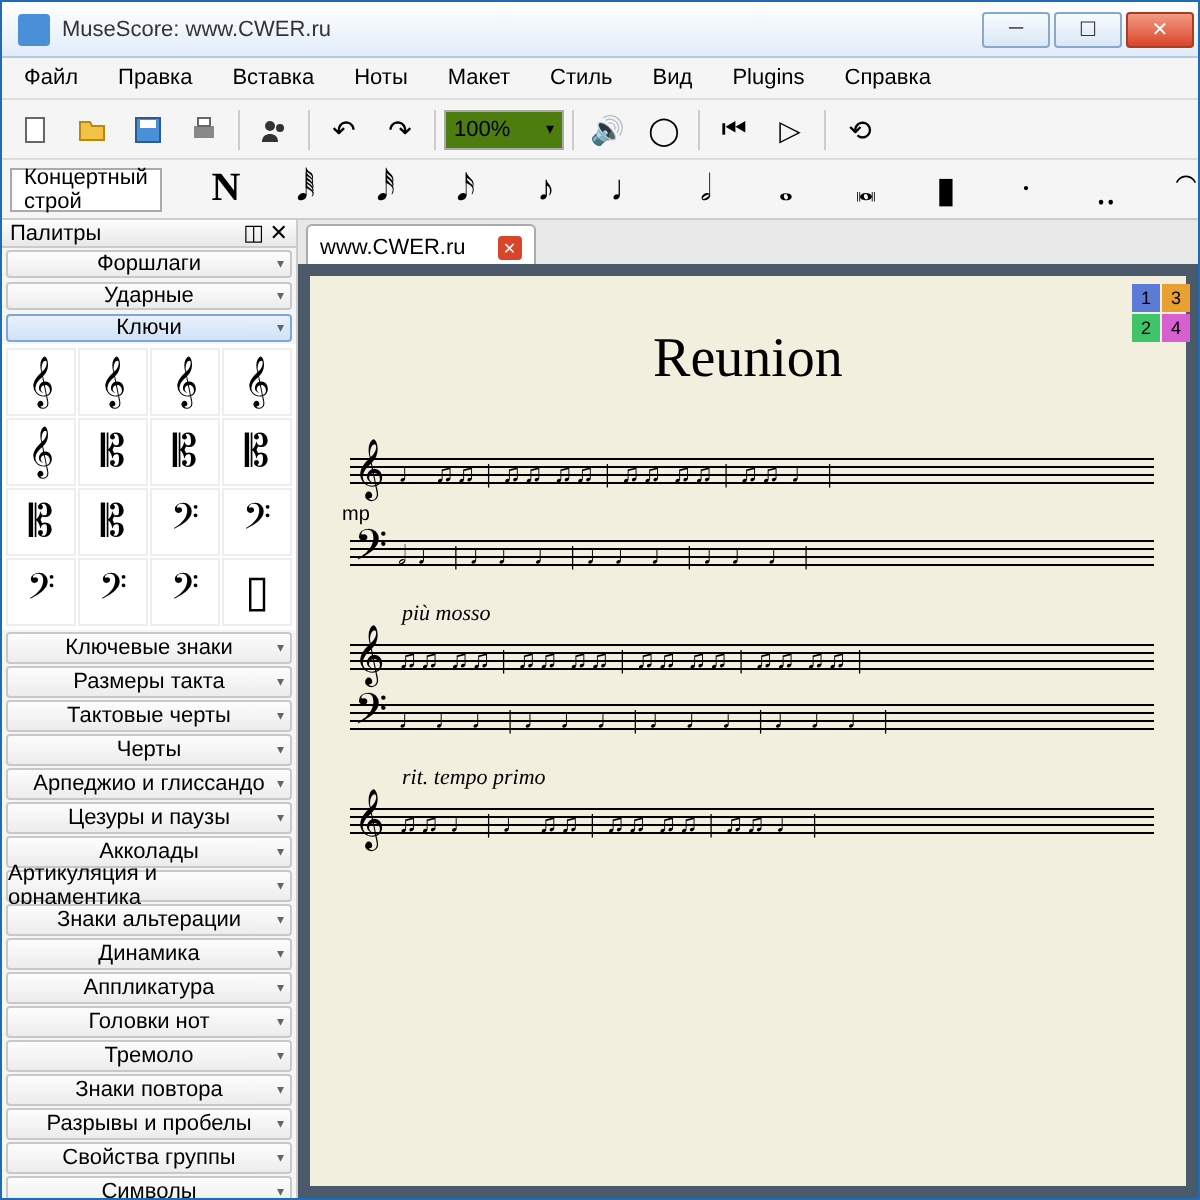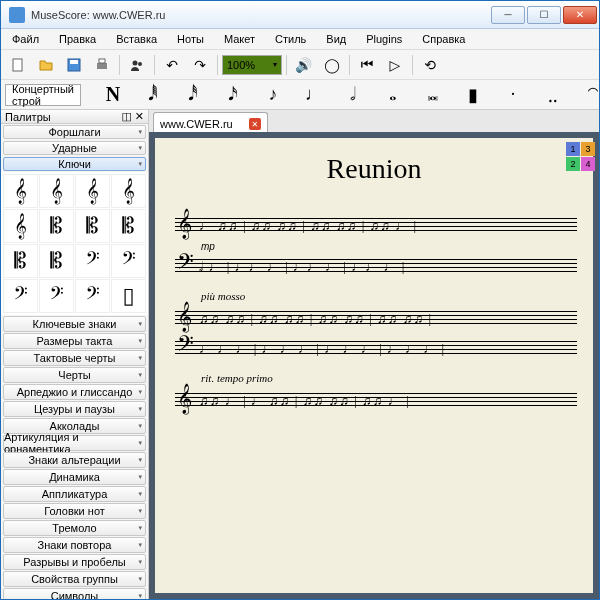--- a/index.html
+++ b/index.html
@@ -29,21 +29,21 @@
 .palitem{height:16px;background:linear-gradient(#fdfdfd,#ececec);border:1px solid #c8c8c8;border-radius:2px;margin:1px 2px;display:flex;align-items:center;justify-content:center;font-size:9px;position:relative;cursor:default}
 .palitem.sel{background:linear-gradient(#e8f0fb,#d0e2f7);border-color:#7da7d9}
 .palitem::after{content:"▾";position:absolute;right:3px;font-size:7px;color:#666}
 .clefgrid{flex:0 0 auto;display:grid;grid-template-columns:repeat(4,1fr);gap:1px;padding:2px;background:#fff}
 .clefcell{height:34px;border:1px solid #eee;display:flex;align-items:center;justify-content:center;font-family:serif;font-size:22px}
 .main{flex:1;display:flex;flex-direction:column;background:#888;overflow:hidden}
 .tabs{height:22px;background:#e8e8e8;display:flex;align-items:flex-end;padding:0 4px}
 .tab{height:20px;background:#fff;border:1px solid #aaa;border-bottom:none;border-radius:3px 3px 0 0;padding:2px 6px;display:flex;align-items:flex-end;gap:16px;font-size:10px}
 .tab .x{width:12px;height:12px;background:#d9452a;color:#fff;border-radius:2px;display:flex;align-items:center;justify-content:center;font-size:8px}
 .score{flex:1;background:#4a5a6a;padding:6px;overflow:hidden}
-.page{width:100%;height:100%;background:#f3efdf;padding:9px 16px;overflow:hidden}
+.page{width:100%;height:100%;background:#f3efdf;padding:20px 16px;overflow:hidden}
 .stitle{text-align:center;font-family:"Times New Roman",serif;font-size:28px;margin:6px 0 26px}
 .tempo{font-family:"Times New Roman",serif;font-weight:bold;font-size:12px;margin:4px 0 2px 30px}
 .expr{font-family:"Times New Roman",serif;font-style:italic;font-size:11px;margin:6px 0 2px 30px}
 .system{margin-bottom:8px}
 .staff{height:30px;position:relative;margin-left:4px}
 .staff::before{content:"";position:absolute;left:0;right:0;top:7px;height:16px;background:repeating-linear-gradient(to bottom,#000 0,#000 1px,transparent 1px,transparent 4px)}
 .notes{position:absolute;left:24px;right:4px;top:0;bottom:0;font-family:serif;font-size:13px;letter-spacing:1px;white-space:nowrap;overflow:hidden;line-height:30px;color:#000}
 .clefsym{position:absolute;left:2px;top:-2px;font-family:serif;font-size:26px}
 .status{height:18px;background:#f0f0f0;border-top:1px solid #ccc;display:flex;align-items:center;justify-content:flex-end;padding:0 8px;font-size:10px;color:#333}
 svg{width:16px;height:16px}
@@ -253,21 +253,21 @@
         </div>
       </div>
       <div class="score">
         <div class="page">
           <div class="stitle">Reunion</div>
           <div class="system">
             <div class="staff">
                 <span class="clefsym">𝄞</span>
                 <div class="notes">♩ ♫♫ | ♫♫ ♫♫ | ♫♫ ♫♫ | ♫♫ ♩ |</div>
               </div>
-            <div style="font-style:italic;font-size:10px;margin-left:30px">mp</div>
+            <div style="font-size:10px;">mp</div>
             <div class="staff">
                 <span class="clefsym">𝄢</span>
                 <div class="notes">𝅗𝅥 ♩ | ♩♩ ♩ | ♩♩ ♩ | ♩♩ ♩ |</div>
               </div>
           </div>
           <div class="expr">più mosso</div>
           <div class="system">
             <div class="staff">
                 <span class="clefsym">𝄞</span>
                 <div class="notes">♫♫ ♫♫ | ♫♫ ♫♫ | ♫♫ ♫♫ | ♫♫ ♫♫ |</div>

